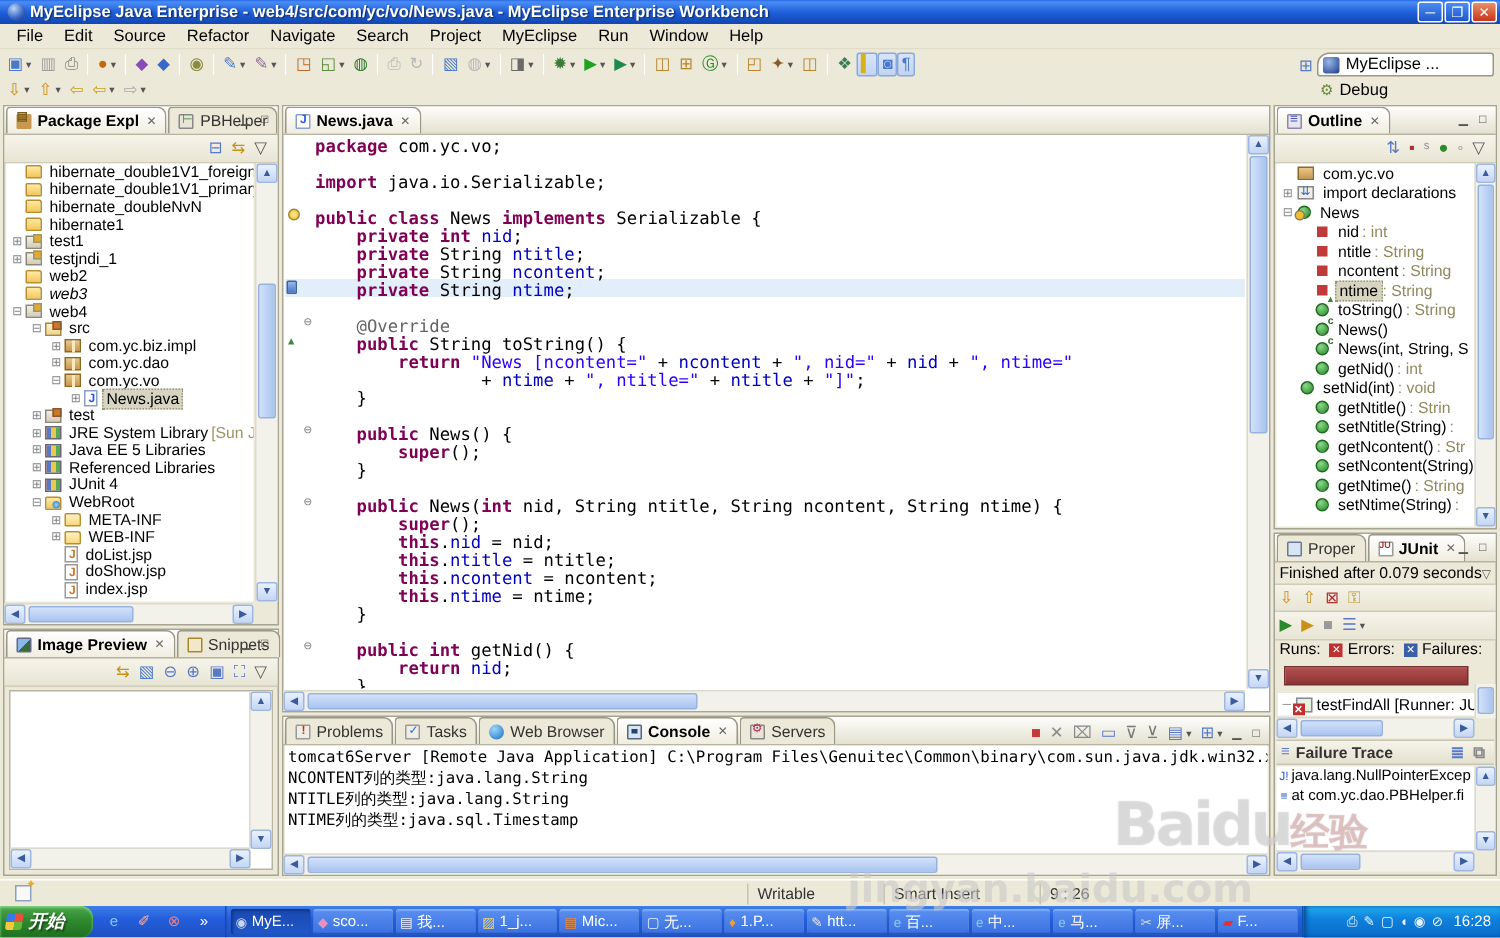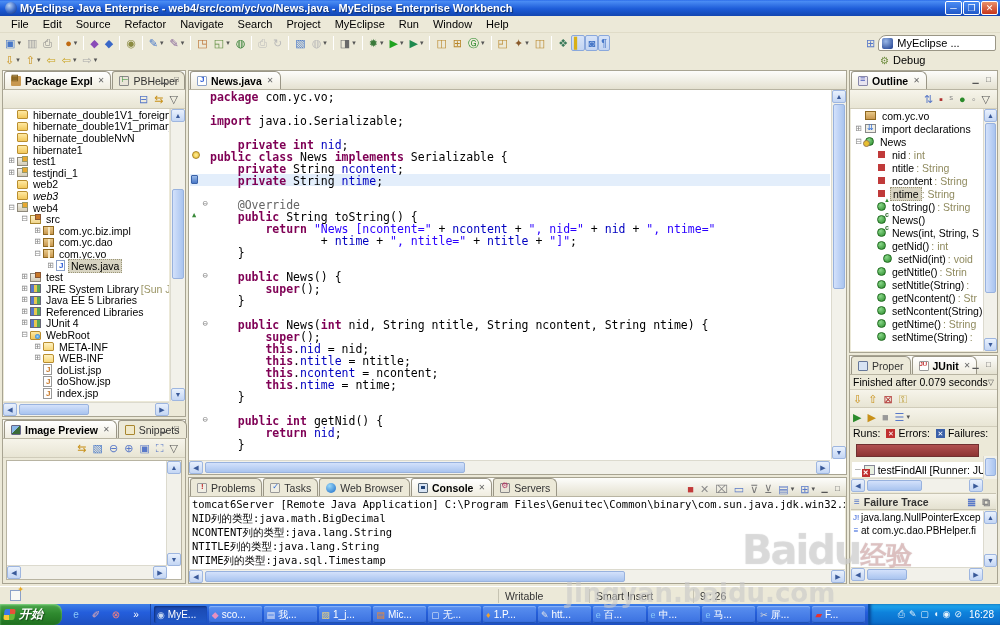--- a/index.html
+++ b/index.html
@@ -606,28 +606,32 @@
         </div>
         <div class="crow">
           <span class="cgut"></span>
           <span class="ct"><span class="tok-k">import</span><span class="tok-p"> java.io.Serializable;</span></span>
         </div>
         <div class="crow">
           <span class="cgut"></span>
           <span class="ct"></span>
         </div>
         <div class="crow">
-          <span class="cgut"></span>
-          <span class="ct"><span class="tok-p">    </span><span class="tok-k">private</span><span class="tok-p"> </span><span class="tok-k">int</span><span class="tok-p"> </span><span class="tok-f">nid</span><span class="tok-p">;</span></span>
-        </div>
-        <div class="crow">
           <span class="cgut">
             <span class="m-bulb"></span>
           </span>
           <span class="ct"><span class="tok-k">public</span><span class="tok-p"> </span><span class="tok-k">class</span><span class="tok-p"> News </span><span class="tok-k">implements</span><span class="tok-p"> Serializable {</span></span>
+        </div>
+        <div class="crow">
+          <span class="cgut"></span>
+          <span class="ct"><span class="tok-p">    </span><span class="tok-k">private</span><span class="tok-p"> </span><span class="tok-k">int</span><span class="tok-p"> </span><span class="tok-f">nid</span><span class="tok-p">;</span></span>
+        </div>
+        <div class="crow">
+          <span class="cgut"></span>
+          <span class="ct"><span class="tok-p">    </span><span class="tok-k">private</span><span class="tok-p"> String </span><span class="tok-f">ntitle</span><span class="tok-p">;</span></span>
         </div>
         <div class="crow">
           <span class="cgut"></span>
           <span class="ct"><span class="tok-p">    </span><span class="tok-k">private</span><span class="tok-p"> String </span><span class="tok-f">ncontent</span><span class="tok-p">;</span></span>
         </div>
         <div class="crow hl">
           <span class="cgut">
             <span class="m-cur"></span>
           </span>
           <span class="ct"><span class="tok-p">    </span><span class="tok-k">private</span><span class="tok-p"> String </span><span class="tok-f">ntime</span><span class="tok-p">;</span></span>
@@ -792,21 +796,20 @@
           <span class="tb-btn">
             <span class="tb-glyph" style="color: rgb(88, 120, 200);">⊞</span>
             <span class="tb-dd">▾</span>
           </span>
           <span class="stack-btn">▁</span>
           <span class="stack-btn">□</span>
         </span>
       </div>
     <div id="console-body">
       <div class="chead">tomcat6Server [Remote Java Application] C:\Program Files\Genuitec\Common\binary\com.sun.java.jdk.win32.x86_1.6.0.013\bin\javaw.exe (2012-7-8 下午02:51:18)</div>
-    <div class="cline">NID列的类型:java.math.BigDecimal</div>
         <div class="cline">NCONTENT列的类型:java.lang.String</div>
         <div class="cline">NTITLE列的类型:java.lang.String</div>
         <div class="cline">NTIME列的类型:java.sql.Timestamp</div>
       </div>
     <div class="sbh" style="left:0;right:1px;bottom:0;">
       <span class="sb-btn" style="left:0;top:0;">◀</span>
       <span class="sb-thumb" style="left:16px;top:1px;width:420px;height:11px;"></span>
       <span class="sb-btn" style="right:0;top:0;">▶</span>
     </div>
   </div>
@@ -898,21 +901,21 @@
           <span class="texp"></span>
           <span class="o-ctor"></span>
           <span class="tlbl">News(int, String, S</span>
         </div>
         <div class="trow" style="height: 13px; padding-left: 14px;">
           <span class="texp"></span>
           <span class="o-method"></span>
           <span class="tlbl">getNid()</span>
           <span class="otype"> : int</span>
         </div>
-        <div class="trow" style="height: 13px; padding-left: 20px;">
+        <div class="trow" style="height: 13px; padding-left: 4px;">
           <span class="texp"></span>
           <span class="o-method"></span>
           <span class="tlbl">setNid(int)</span>
           <span class="otype"> : void</span>
         </div>
         <div class="trow" style="height: 13px; padding-left: 14px;">
           <span class="texp"></span>
           <span class="o-method"></span>
           <span class="tlbl">getNtitle()</span>
           <span class="otype"> : Strin</span>

